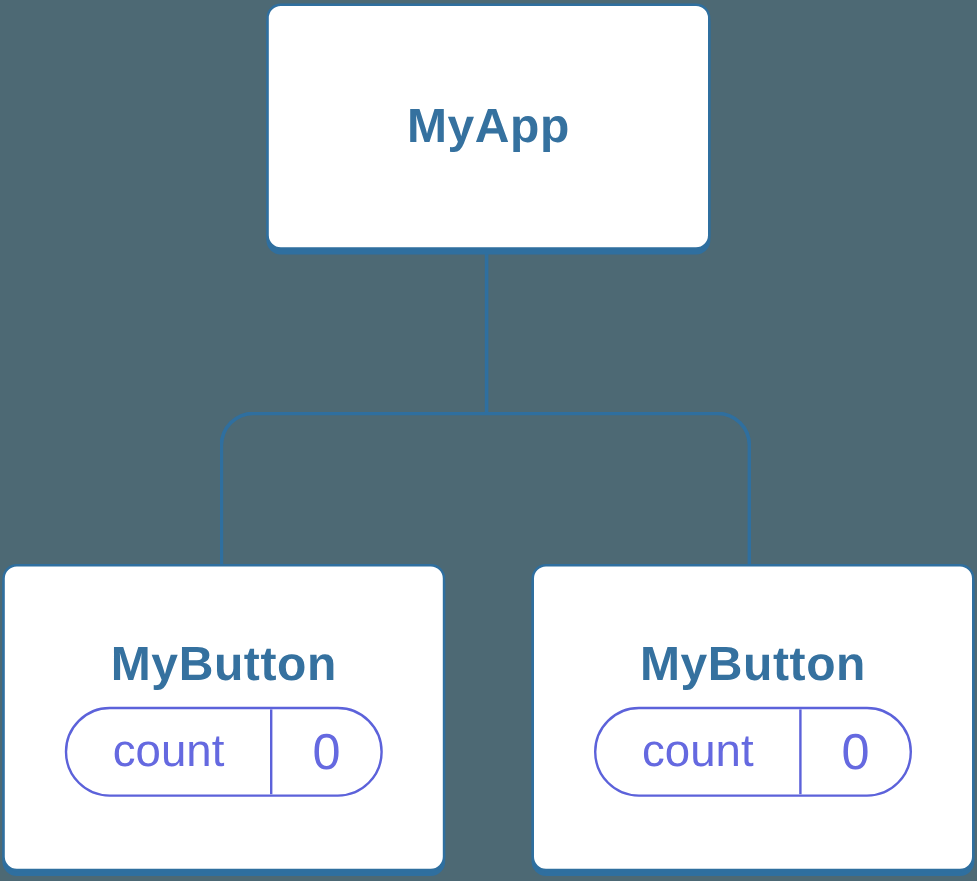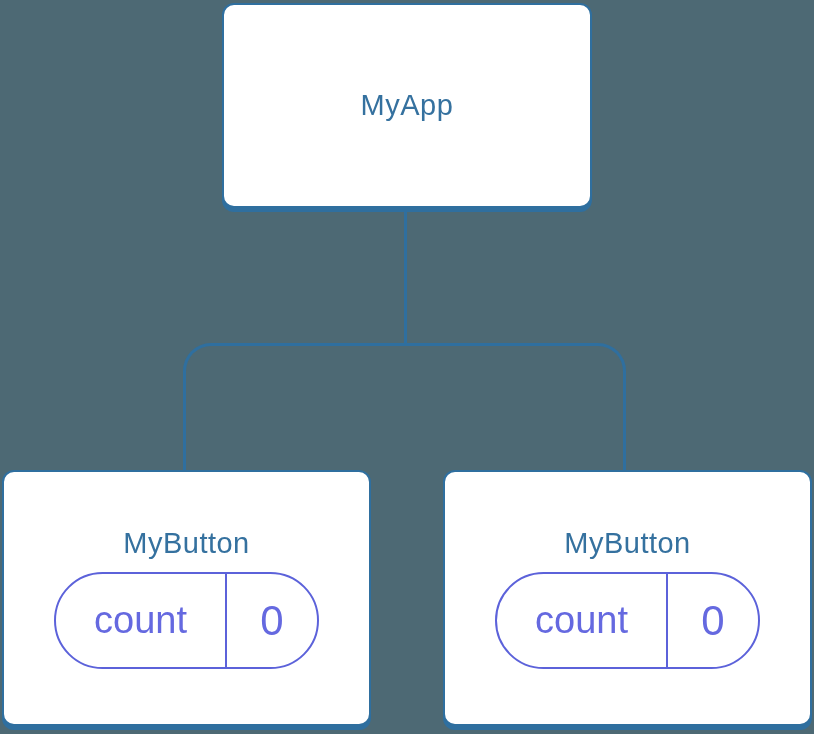--- a/index.html
+++ b/index.html
@@ -28,22 +28,22 @@
     border: 2px solid var(--node-border);
     border-radius: 12px;
     box-shadow: 0 4px 0 var(--node-border);
     display: flex;
     flex-direction: column;
     align-items: center;
     justify-content: center;
     z-index: 2;
   }
   .node-label {
-    font-size: 29px;
-    font-weight: 400;
+    font-size: 40px;
+    font-weight: 700;
     letter-spacing: 0.5px;
     color: var(--node-text);
     white-space: nowrap;
   }
   .node.root {
     left: 222px; top: 3px;
     width: 370px; height: 205px;
   }
   .connector-stem {
     position: absolute;
@@ -60,21 +60,21 @@
     border-bottom: none;
     border-radius: 28px 28px 0 0;
     z-index: 1;
   }
   .node.child-left  { left: 2px;   top: 470px; width: 369px; height: 256px; }
   .node.child-right { left: 443px; top: 470px; width: 369px; height: 256px; }
   .node.child-left .node-wrap, .node.child-right .node-wrap {
     display: flex; flex-direction: column; align-items: center; gap: 12px;
   }
   .state-pill {
-    width: 265px; height: 97px;
+    width: 265px; height: 75px;
     border: 2px solid var(--state-border);
     border-radius: 50px;
     background: var(--node-fill);
     display: flex;
     align-items: stretch;
     overflow: hidden;
   }
   .pill-key {
     width: 171px;
     border-right: 2px solid var(--state-border);

